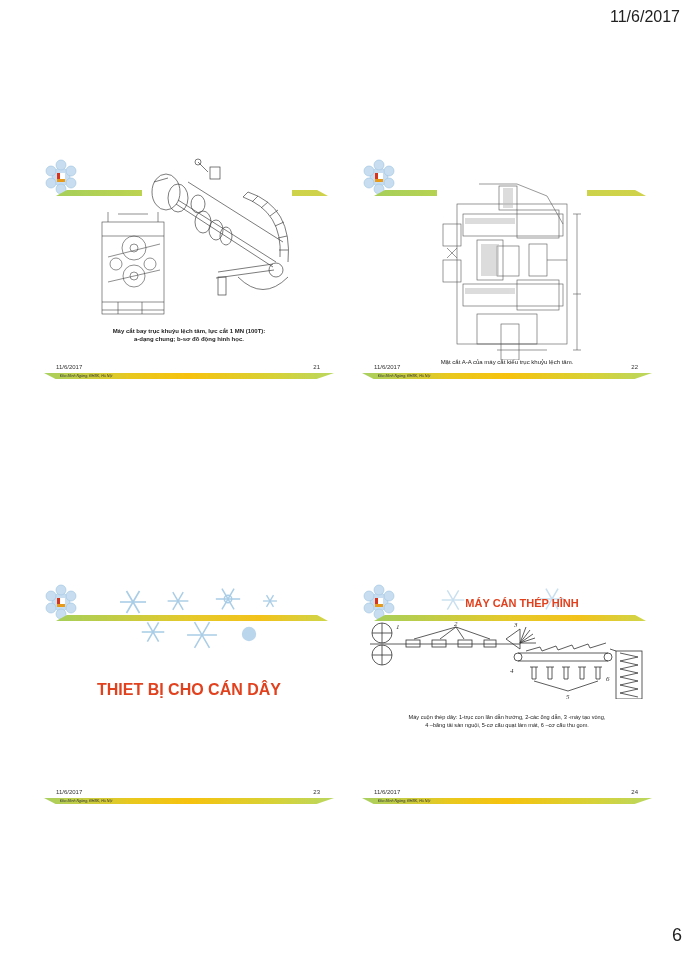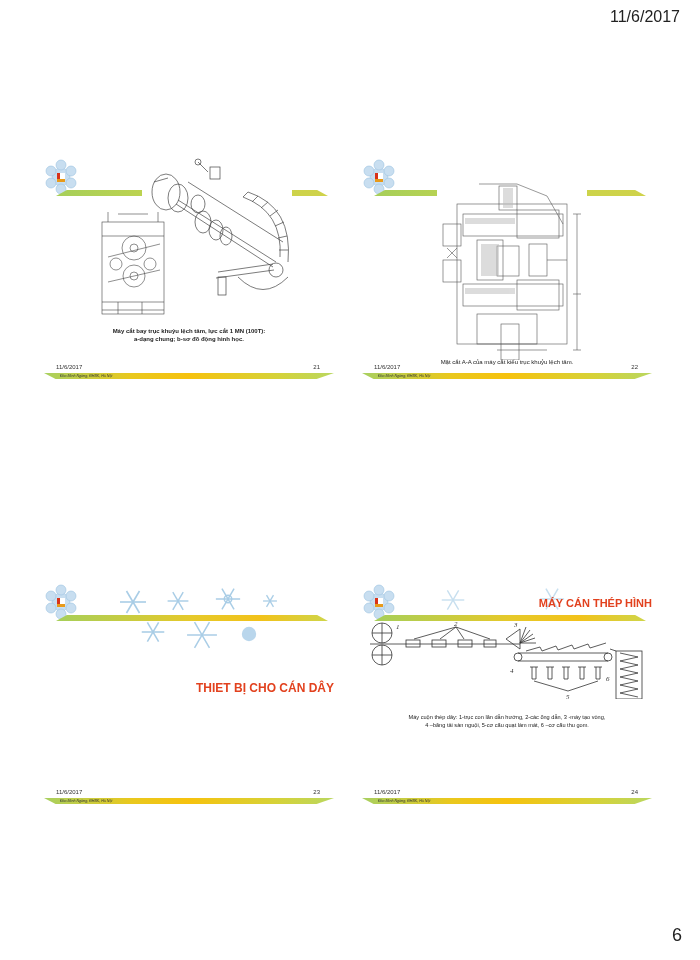--- a/index.html
+++ b/index.html
@@ -55,21 +55,21 @@
 
   .caption {
     position: absolute; left: 20px; right: 20px; text-align: center;
     font-size: 6px; line-height: 8px; color: #222;
   }
   .caption.bold { font-weight: bold; }
 
   .drawing { position: absolute; }
 
   .section-title {
-    position: absolute; left: 0; right: 0; text-align: right;
+    position: absolute; left: 0; right: 0; text-align: center;
     font-weight: bold; color: #e2411e;
   }
   .snow { position: absolute; }
 </style>
 </head>
 <body>
 
 <div class="page-date">11/6/2017</div>
 
 <div class="slide s21">
@@ -273,21 +273,21 @@
     <g stroke="#a9cde6" stroke-width="1.4">
         <line x1="-14" y1="0" x2="14" y2="0"></line>
         <line x1="-7" y1="-12" x2="7" y2="12"></line>
         <line x1="7" y1="-12" x2="-7" y2="12"></line>
       </g>
   </svg>
   <svg class="snow" style="left:196px; top:50px; width:18px; height:18px;" viewBox="-15 -15 30 30">
     <circle r="12" fill="#b9d6ec"></circle>
   </svg>
 
-  <div class="section-title" style="top:106px; font-size:12px;">THIET BỊ CHO CÁN DÂY</div>
+  <div class="section-title" style="top:106px; font-size:16px;">THIET BỊ CHO CÁN DÂY</div>
 
   <div class="footer-date">11/6/2017</div>
   <div class="footer-num">23</div>
   <div class="footer-bar"></div>
   <div class="footer-author">Đào Minh Ngừng, ĐHBK, Hà Nội</div>
 </div>
 
 <div class="slide s24">
   <svg class="logo" viewBox="0 0 34 38">
     <g fill="#c8def0" stroke="#9cc3e0" stroke-width="0.6">

